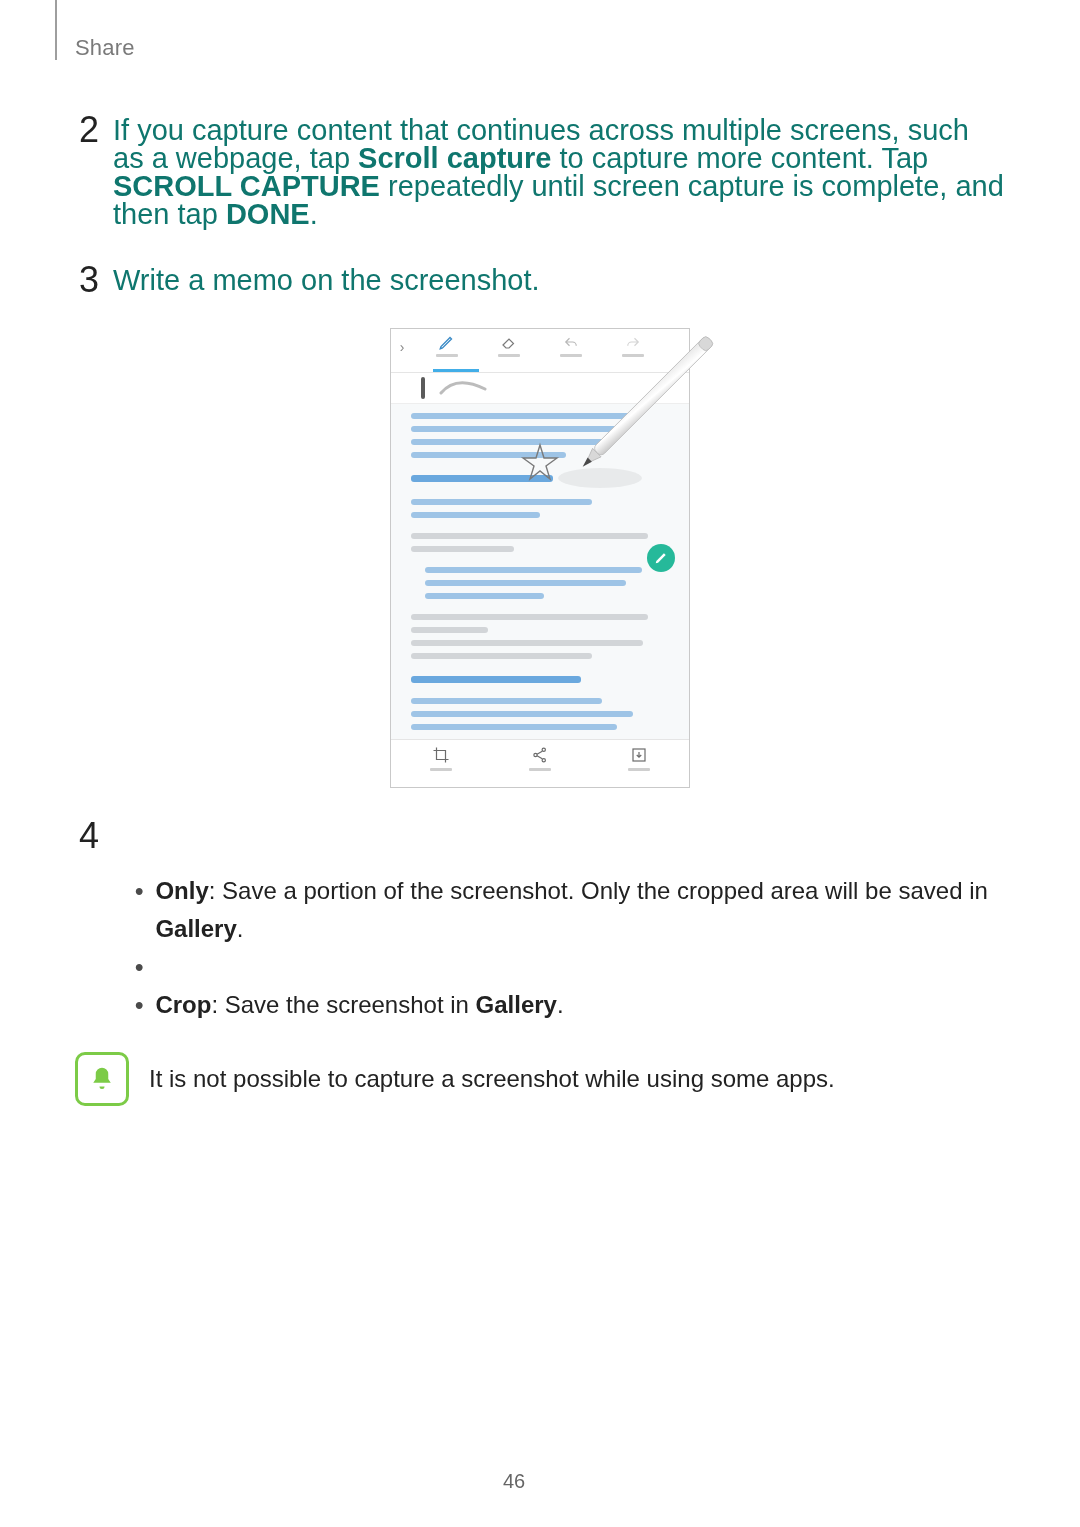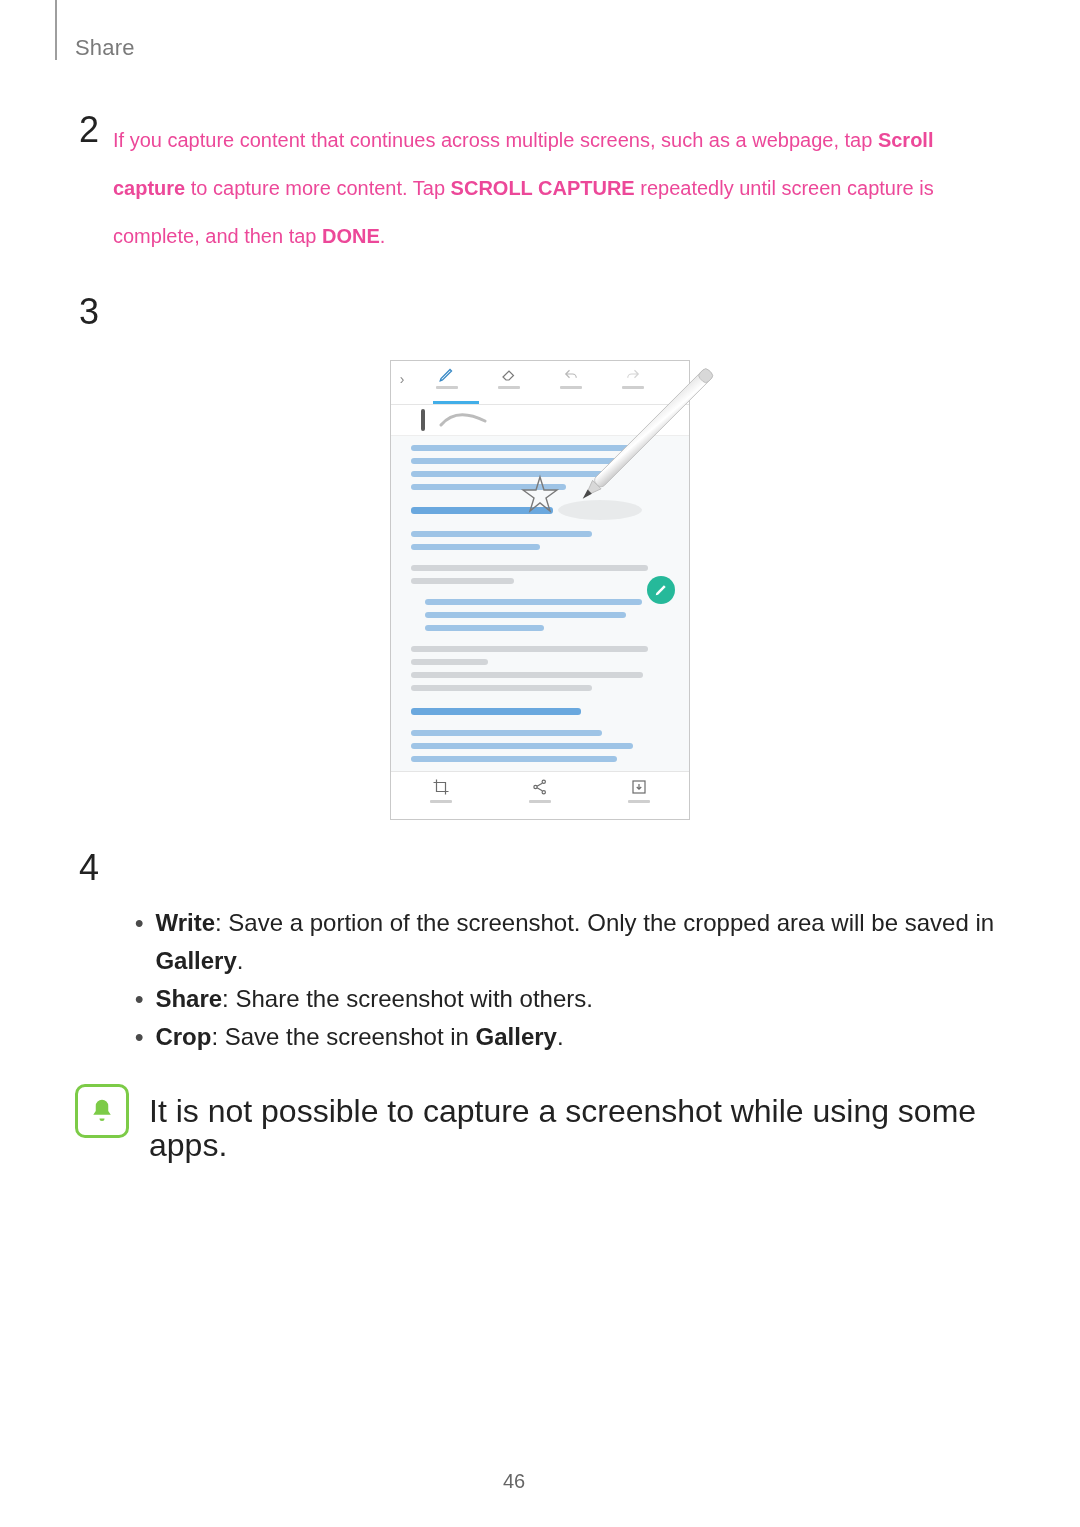--- a/index.html
+++ b/index.html
@@ -49,23 +49,23 @@
   }
   .step-num {
     font-size: 36px;
     line-height: 36px;
     font-weight: 400;
     color: #222;
     min-width: 24px;
     text-align: right;
   }
   .step-body {
-    font-size: 20px;
-    line-height: 48px;
-    color: #ec4899;
+    font-size: 29px;
+    line-height: 28px;
+    color: #0f766e;
     padding-top: 4px;
   }
   .step-body .bold { font-weight: 600; }
   .illustration-wrap {
     width: 930px;
     display: flex;
     justify-content: center;
     margin-top: 30px;
     margin-bottom: 30px;
   }
@@ -212,21 +212,21 @@
     width: 48px;
     height: 48px;
     border: 3px solid #7ccb47;
     border-radius: 10px;
     display: flex;
     align-items: center;
     justify-content: center;
     flex-shrink: 0;
   }
   .note-text {
-    font-size: 32px;
+    font-size: 24px;
     line-height: 34px;
     padding-top: 10px;
   }
   .page-num {
     position: absolute;
     bottom: 34px;
     left: 0;
     width: 1028px;
     text-align: center;
     font-size: 20px;
@@ -245,20 +245,21 @@
 
     <div class="step">
       <div class="step-num">2</div>
       <div class="step-body">
         <span>If you capture content that continues across multiple screens, such as a webpage, tap </span><span class="bold">Scroll capture</span><span> to capture more content. Tap </span><span class="bold">SCROLL CAPTURE</span><span> repeatedly until screen capture is complete, and then tap </span><span class="bold">DONE</span><span>.</span>
       </div>
     </div>
 
     <div class="step" style="margin-top:34px">
       <div class="step-num">3</div>
+      <div class="step-body">Write a memo on the screenshot.</div>
     </div>
 
     <div class="illustration-wrap">
       <div class="illustration">
         <div class="phone-body">
 
           <div class="ph-toolbar">
             <div class="chevron">›</div>
             <div class="ph-tool">
               <svg width="18" height="18" viewBox="0 0 24 24">
@@ -382,28 +383,25 @@
     </div>
 
     <div class="step" style="margin-top:4px">
       <div class="step-num">4</div>
     </div>
 
     <div class="option-list">
       <div class="opt">
         <div class="bullet">•</div>
         <div class="opt-body">
-          <span class="bold">Write</span><span>: Save a portion of the screenshot. Only the cropped area will be saved in </span><span class="bold">Gallery</span><span>.</span>
+          <span class="bold">Only</span><span>: Save a portion of the screenshot. Only the cropped area will be saved in </span><span class="bold">Gallery</span><span>.</span>
         </div>
       </div>
       <div class="opt">
         <div class="bullet">•</div>
-        <div class="opt-body">
-          <span class="bold">Share</span><span>: Share the screenshot with others.</span>
-        </div>
       </div>
       <div class="opt">
         <div class="bullet">•</div>
         <div class="opt-body">
           <span class="bold">Crop</span><span>: Save the screenshot in </span><span class="bold">Gallery</span><span>.</span>
         </div>
       </div>
     </div>
 
     <div class="note-row">

